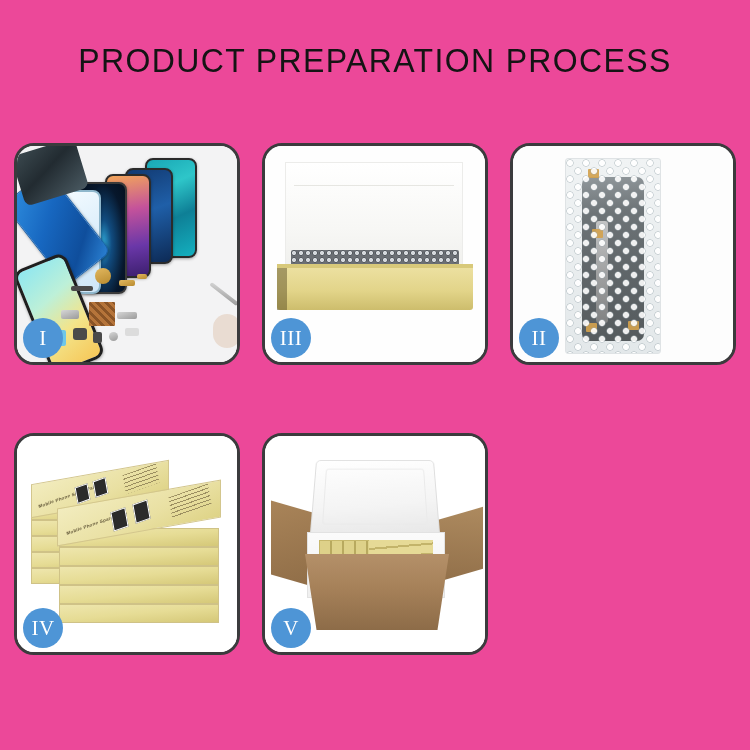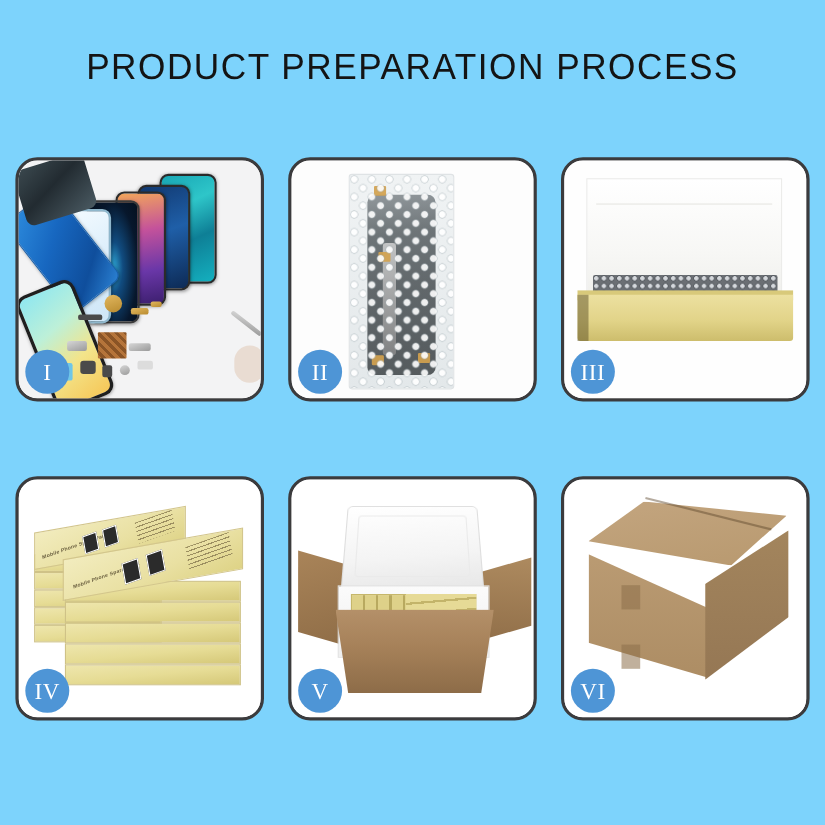--- a/index.html
+++ b/index.html
@@ -9,21 +9,21 @@
     height: 750px;
     background: #ffffff;
     font-family: "Liberation Sans", sans-serif;
     overflow: hidden;
   }
 
   #page {
     position: relative;
     width: 750px;
     height: 750px;
-    background: #7dd3fc;
+    background: #ec4899;
   }
 
   
   .header {
     position: absolute;
     top: 0; left: 0;
     width: 750px;
     text-align: center;
   }
   .title {
@@ -351,48 +351,48 @@
         <div class="prt white" style="left:108px;top:182px;width:14px;height:8px;"></div>
         <div class="prt silver" style="left:190px;top:146px;width:34px;height:4px;transform:rotate(38deg);"></div>
         <div class="prt white" style="left:196px;top:168px;width:28px;height:34px;border-radius:14px;background:#e9dcd2;"></div>
 
         <div class="badge">I</div>
       </div>
     </div>
 
     <div class="panel">
       <div class="panel-inner">
+        <div class="p3bg"></div>
+        <div class="mailer-lid"></div>
+        <div class="wrap-fill"></div>
+        <div class="mailer-front-lip"></div>
+        <div class="mailer-body"></div>
+        <div class="mailer-side"></div>
+        <div class="badge">III</div>
+      </div>
+    </div>
+
+    <div class="panel">
+      <div class="panel-inner">
         <div class="p2bg"></div>
         <div class="bag">
           <div class="screen-in"></div>
           <div class="flex-cable"></div>
           <div class="tape" style="left:22px;top:10px;"></div>
           <div class="tape" style="left:26px;top:70px;"></div>
           <div class="tape" style="left:20px;top:164px;"></div>
           <div class="tape" style="left:62px;top:162px;"></div>
           <div class="bubbles"></div>
         </div>
         <div class="badge">II</div>
       </div>
     </div>
 
     <div class="panel">
       <div class="panel-inner">
-        <div class="p3bg"></div>
-        <div class="mailer-lid"></div>
-        <div class="wrap-fill"></div>
-        <div class="mailer-front-lip"></div>
-        <div class="mailer-body"></div>
-        <div class="mailer-side"></div>
-        <div class="badge">III</div>
-      </div>
-    </div>
-
-    <div class="panel">
-      <div class="panel-inner">
         <div class="p4bg"></div>
         <div class="stack">
 
           <div class="sbox" style="left:0px;top:46px;width:116px;height:16px;"></div>
           <div class="sbox" style="left:0px;top:62px;width:116px;height:16px;"></div>
           <div class="sbox" style="left:0px;top:78px;width:116px;height:16px;"></div>
           <div class="sbox" style="left:0px;top:94px;width:116px;height:16px;"></div>
           <div class="sbox" style="left:0px;top:110px;width:116px;height:16px;"></div>
 
           <div class="sbox-top" style="left:0px;top:14px;width:138px;height:34px;transform:skewY(-10deg);">
@@ -427,27 +427,15 @@
         <div class="flap-r"></div>
         <div class="foam-lid"></div>
         <div class="foam-box"></div>
         <div class="yboxes"></div>
         <div class="yboxes2"></div>
         <div class="carton-body"></div>
         <div class="badge">V</div>
       </div>
     </div>
 
-    <div class="panel">
-      <div class="panel-inner">
-        <div class="p6bg"></div>
-        <div class="cart-top"></div>
-        <div class="cart-left"></div>
-        <div class="cart-right"></div>
-        <div class="cart-seam"></div>
-        <div class="cart-tape" style="left:52px;top:96px;"></div>
-        <div class="cart-tape" style="left:52px;top:150px;"></div>
-        <div class="badge">VI</div>
-      </div>
-    </div>
 
   </div>
 </div>
 
 </body></html>

